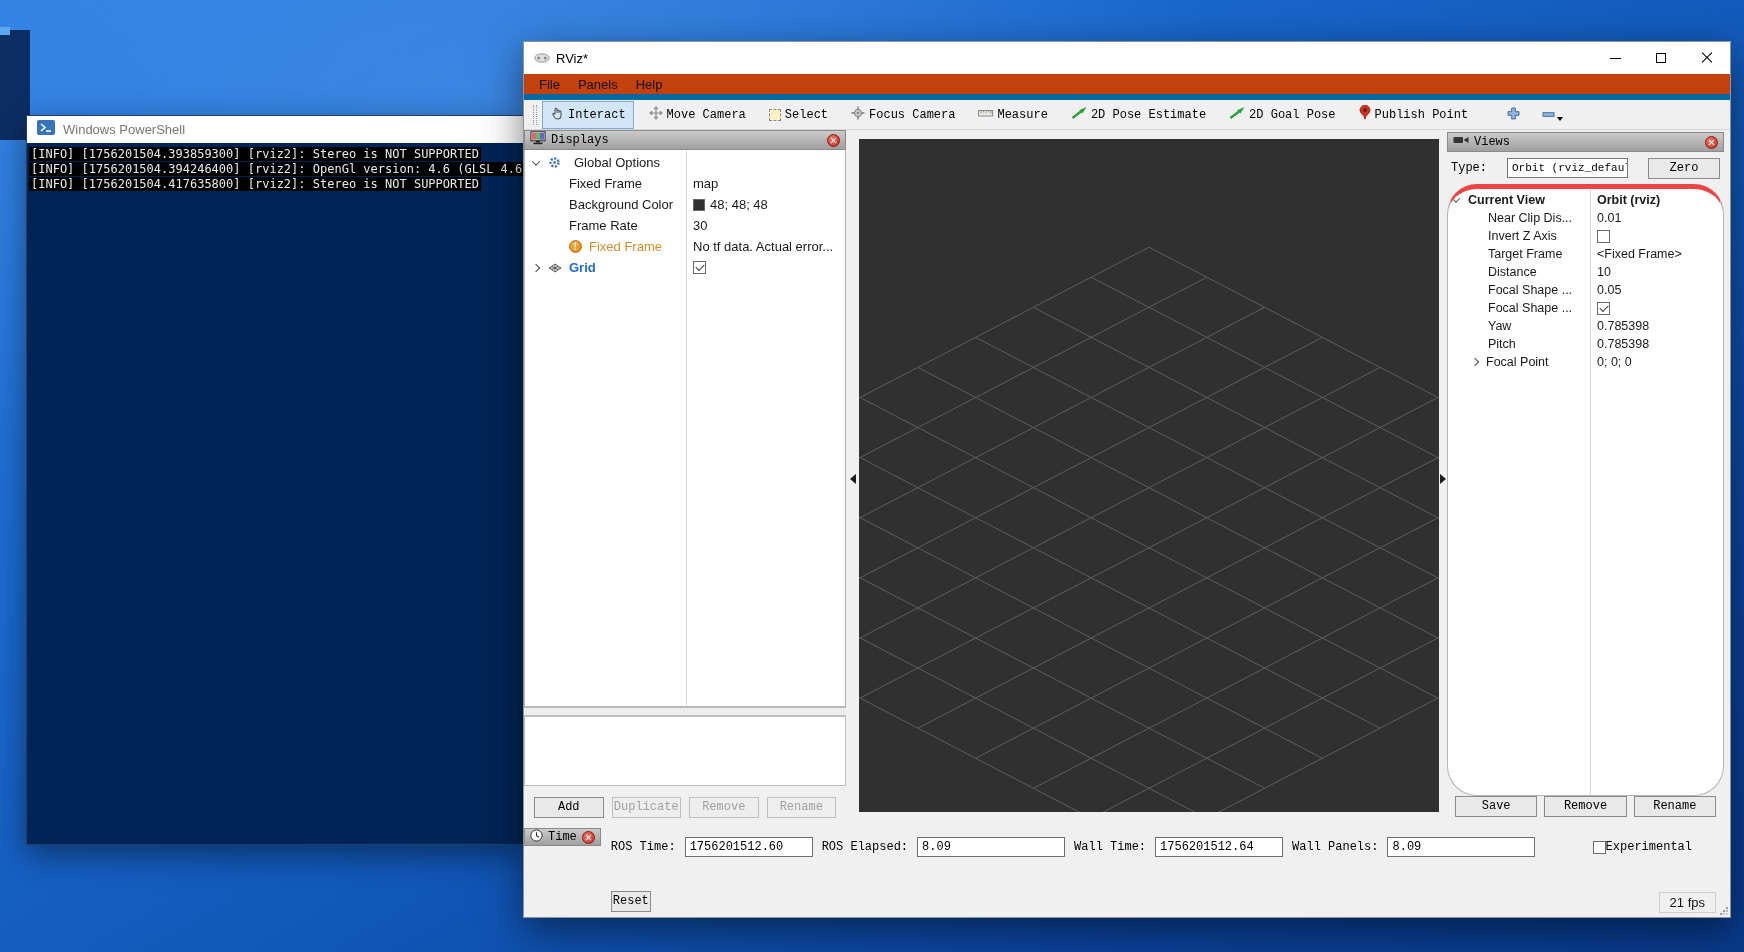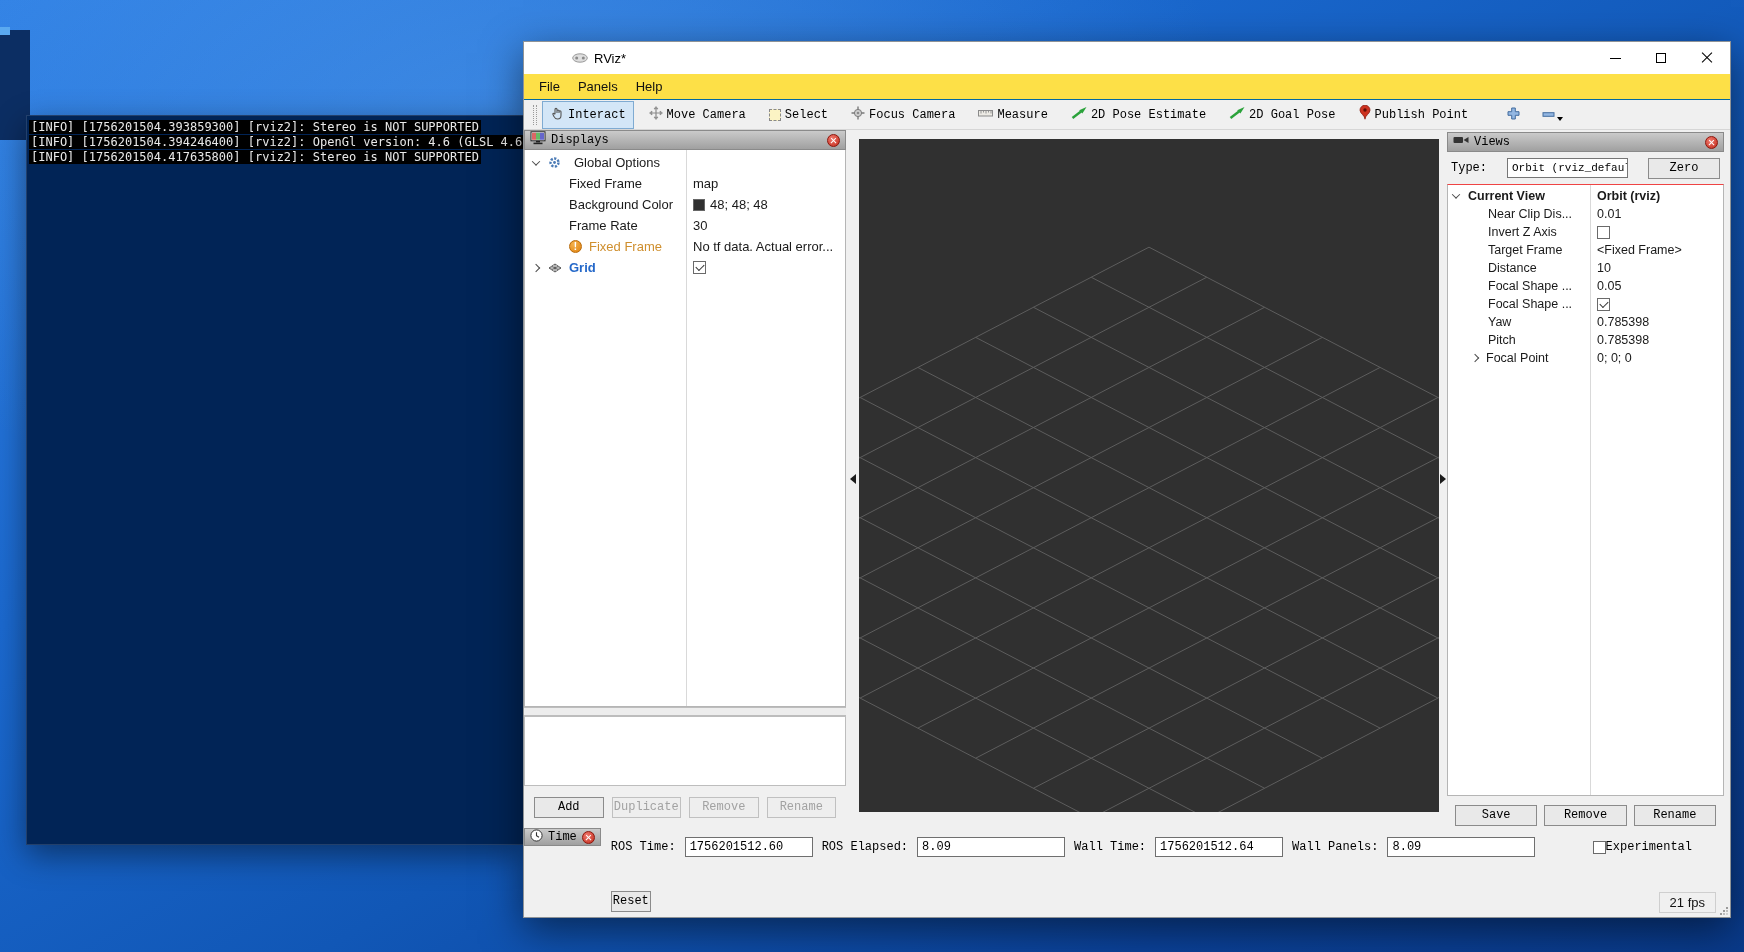--- a/index.html
+++ b/index.html
@@ -23,32 +23,32 @@
   .ps-title { font-size:13px; color:#767676; }
   .ps-console { flex:1; background:#012456; padding:4px 2px; overflow:hidden;
     font-family:"DejaVu Sans Mono", monospace; font-size:12px; color:#e9e9e9; }
   .ps-line { white-space:nowrap; line-height:15px; }
   .ps-line > span { background:#000; padding:0 2px; }
 
   
   .rv-window { position:absolute; left:523px; top:41px; width:1208px; height:877px;
     background:#f0f0f0; border:1px solid #8f9396; box-shadow:0 12px 38px rgba(0,0,0,.5);
     display:flex; flex-direction:column; }
-  .rv-titlebar { height:32px; background:#fff; display:flex; align-items:center; flex:none;padding-left:38px; }
+  .rv-titlebar { height:32px; background:#fff; display:flex; align-items:center; flex:none; }
   .rv-title { font-size:13px; color:#000; margin-left:6px; }
   .rv-ticon { margin-left:10px; display:flex; align-items:center; }
   .win-controls { margin-left:auto; display:flex; height:100%; }
   .wbtn { width:46px; height:100%; display:flex; align-items:center; justify-content:center; }
   .g-min { width:11px; height:1px; background:#000; display:block; }
   .g-max { width:10px; height:10px; border:1px solid #000; display:block; }
   .g-close { width:12px; height:12px; position:relative; display:block; }
   .g-close::before,.g-close::after { content:""; position:absolute; left:-1px; top:5px; width:14px; height:1px; background:#000; }
   .g-close::before { transform:rotate(45deg);} .g-close::after { transform:rotate(-45deg);}
 
-  .rv-menubar { height:26px; background:#fde047; display:flex; align-items:center; padding-left:6px; border-bottom:1px solid #0369a1; flex:none; }
+  .rv-menubar { height:26px; background:#c2410c; display:flex; align-items:center; padding-left:6px; border-bottom:6px solid #0369a1; flex:none; }
   .menu-item { font-size:13px; color:#111; padding:4px 9px; }
 
   .rv-toolbar { height:30px; background:#f0f0f0; display:flex; align-items:center; border-bottom:1px solid #d6d6d6; flex:none; padding-left:4px; }
   .tb-handle { width:4px; height:20px; border-left:1px dotted #9a9a9a; border-right:1px dotted #9a9a9a; margin:0 5px; }
   .tool-btn { display:flex; align-items:center; gap:4px; padding:4px 7px; margin-right:7px;
     font-family:"Liberation Mono", monospace; font-size:12px; color:#000; border:1px solid transparent; white-space:nowrap; }
   .tool-btn.selected { background:#d3e6f7; border:1px solid #7fabd2; }
   .tool-btn svg { flex:none; }
   .tb-plusminus { display:flex; align-items:center; margin-left:24px; gap:22px; }
   .mini-tri { width:0; height:0; border-left:3px solid transparent; border-right:3px solid transparent; border-top:4px solid #000; margin-left:2px; margin-top:9px; }
@@ -103,24 +103,24 @@
   .viewport { flex:1; margin:9px 0 16px 0; background:#303030; overflow:hidden; }
   .viewport svg { width:100%; height:100%; display:block; }
 
   .views { width:277px; flex:none; margin:2px 6px 2px 0; }
   .v-type-row { height:32px; flex:none; display:flex; align-items:center; gap:20px; padding:0 4px;
     font-family:"Liberation Mono", monospace; font-size:12px; }
   .v-dropdown { flex:1; height:20px; background:#fff; border:1px solid #767676; display:flex; align-items:center;
     padding:0 4px; font-size:11px; overflow:hidden; white-space:nowrap; }
   .dd-chev { margin-left:auto; width:5px; height:5px; border-right:1.4px solid #444; border-bottom:1.4px solid #444; transform:rotate(45deg); flex:none; }
   .zero-btn { width:72px; flex:none; }
-  .views .tree { border-top:1px solid #ef4444; }
+  .views .tree { border-top:5px solid #ef4444;border-radius:30px; }
   .vrow { height:18px; font-size:12.5px; }
   .vrow .tcell-l { width:142px; }
-  .v-btnrow { height:30px; flex:none; display:flex; align-items:flex-end; gap:7px; padding:0 8px; }
+  .v-btnrow { height:30px; flex:none; display:flex; align-items:flex-start; gap:7px; padding:0 8px; }
   .v-btnrow .q-btn { flex:1; }
 
   
   .time-panel { height:89px; flex:none; display:flex; flex-direction:row; }
   .time-panel .p-header { height:18px; }
   .time-body { flex:1; background:#f0f0f0; position:relative; }
   .time-fields { position:absolute; left:10px; top:9px; display:flex; align-items:center; gap:9px;
     font-family:"Liberation Mono", monospace; font-size:12px; }
   .t-input { height:20px; border:1px solid #6f6f6f; background:#fff; font-family:"Liberation Mono", monospace; font-size:12px; padding:1px 4px; }
   .w128 { width:128px; } .w148 { width:148px; }
@@ -137,20 +137,30 @@
                radial-gradient(circle 1px at 8px 8px,#d2d2d2 1px,transparent 1.5px); }
 </style>
 </head>
 <body>
 
 <div class="desktop">
   <div class="wp-shape"></div>
   <div class="wp-sliver"></div>
 
   <div class="ps-window">
+    <div class="ps-titlebar">
+      <span class="ps-ic">
+        <svg width="18" height="15">
+            <rect width="18" height="15" rx="2" fill="#3873bd"></rect>
+            <path d="M4 4l4 3.5L4 11" stroke="#fff" stroke-width="1.6" fill="none"></path>
+            <rect x="9" y="10.3" width="5" height="1.6" fill="#fff"></rect>
+          </svg>
+      </span>
+      <span class="ps-title">Windows PowerShell</span>
+    </div>
     <div class="ps-console">
       <div class="ps-line"><span>[INFO] [1756201504.393859300] [rviz2]: Stereo is NOT SUPPORTED</span></div>
       <div class="ps-line"><span>[INFO] [1756201504.394246400] [rviz2]: OpenGl version: 4.6 (GLSL 4.6)</span></div>
       <div class="ps-line"><span>[INFO] [1756201504.417635800] [rviz2]: Stereo is NOT SUPPORTED</span></div>
     </div>
   </div>
 
   <div class="rv-window">
 
     <div class="rv-titlebar">

